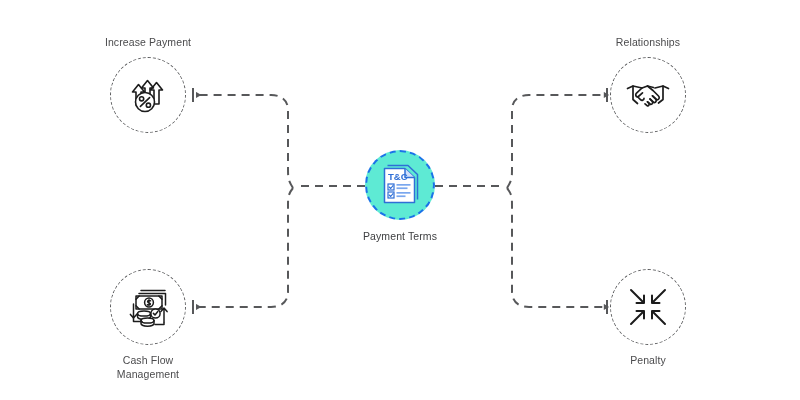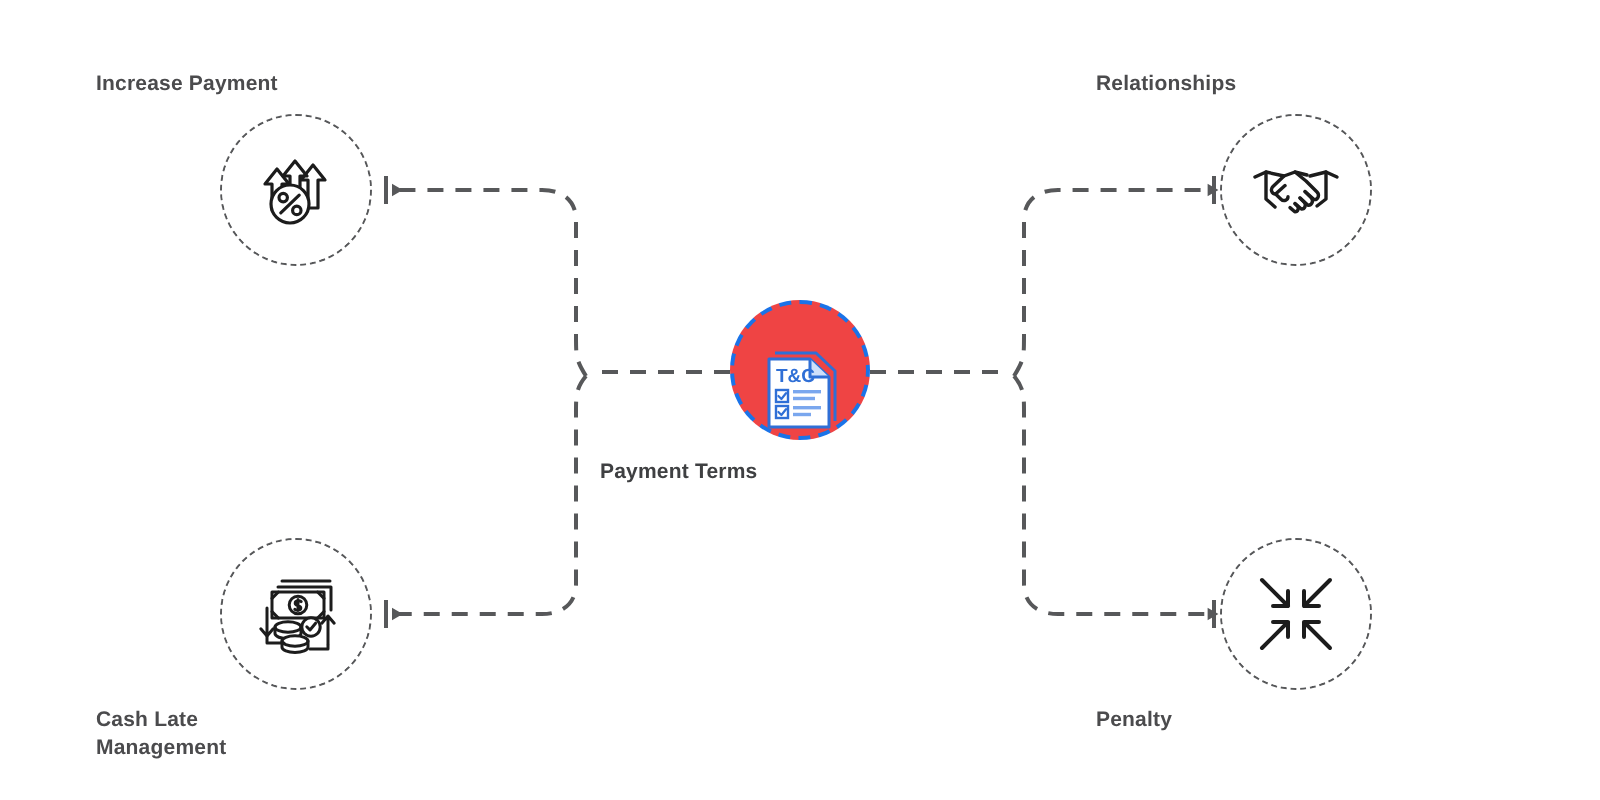--- a/index.html
+++ b/index.html
@@ -46,30 +46,29 @@
     left: -38px;
     top: -38px;
     border: 1.1px dashed #57585a;
   }
   .circle-hub {
     width: 70px;
     height: 70px;
     left: -35px;
     top: -35px;
     border: 2px dashed #1a73e8;
-    background: #ef4444;
-    align-items: flex-end;
+    background: #5eead4;
   }
   .label {
     position: absolute;
     width: 200px;
     left: -100px;
-    text-align: left;
+    text-align: center;
     font-size: 10.5px;
-    font-weight: bold;
+    font-weight: normal;
     line-height: 14px;
     color: #4b4b4d;
     letter-spacing: 0.1px;
   }
   .label-above {
     bottom: 46px;
   }
   .label-below {
     top: 46px;
   }
@@ -193,21 +192,21 @@
           <circle cx="31.5" cy="29.5" r="4.6" fill="#ffffff"></circle>
           <path d="M29.4 29.4 L31 31 L33.8 27.6"></path>
           <path d="M9.5 20 L9.5 33.5 M6.4 30.4 L9.5 34 L12.6 30.4"></path>
           <path d="M40 38 L40 24.5 M36.9 27.6 L40 24 L43.1 27.6"></path>
           <path d="M9.5 33.5 L9.5 37.5 L18 37.5"></path>
           <path d="M40 38.5 L40 40.5 L31 40.5"></path>
         </g>
       </svg>
     </div>
     <div class="label label-below">
-      <div>Cash Late</div>
+      <div>Cash Flow</div>
       <div>Management</div>
     </div>
   </div>
 
   <div class="node" style="left:648px; top:307px;">
     <div class="circle circle-outer">
       <svg class="icon-svg" width="42" height="42" viewBox="0 0 42 42" xmlns="http://www.w3.org/2000/svg">
         <g fill="none" stroke="#1c1c1c" stroke-width="2" stroke-linejoin="round" stroke-linecap="round">
           <path d="M4 4 L17 17 M17 9.5 L17 17 L9.5 17"></path>
           <path d="M38 4 L25 17 M32.5 17 L25 17 L25 9.5"></path>

